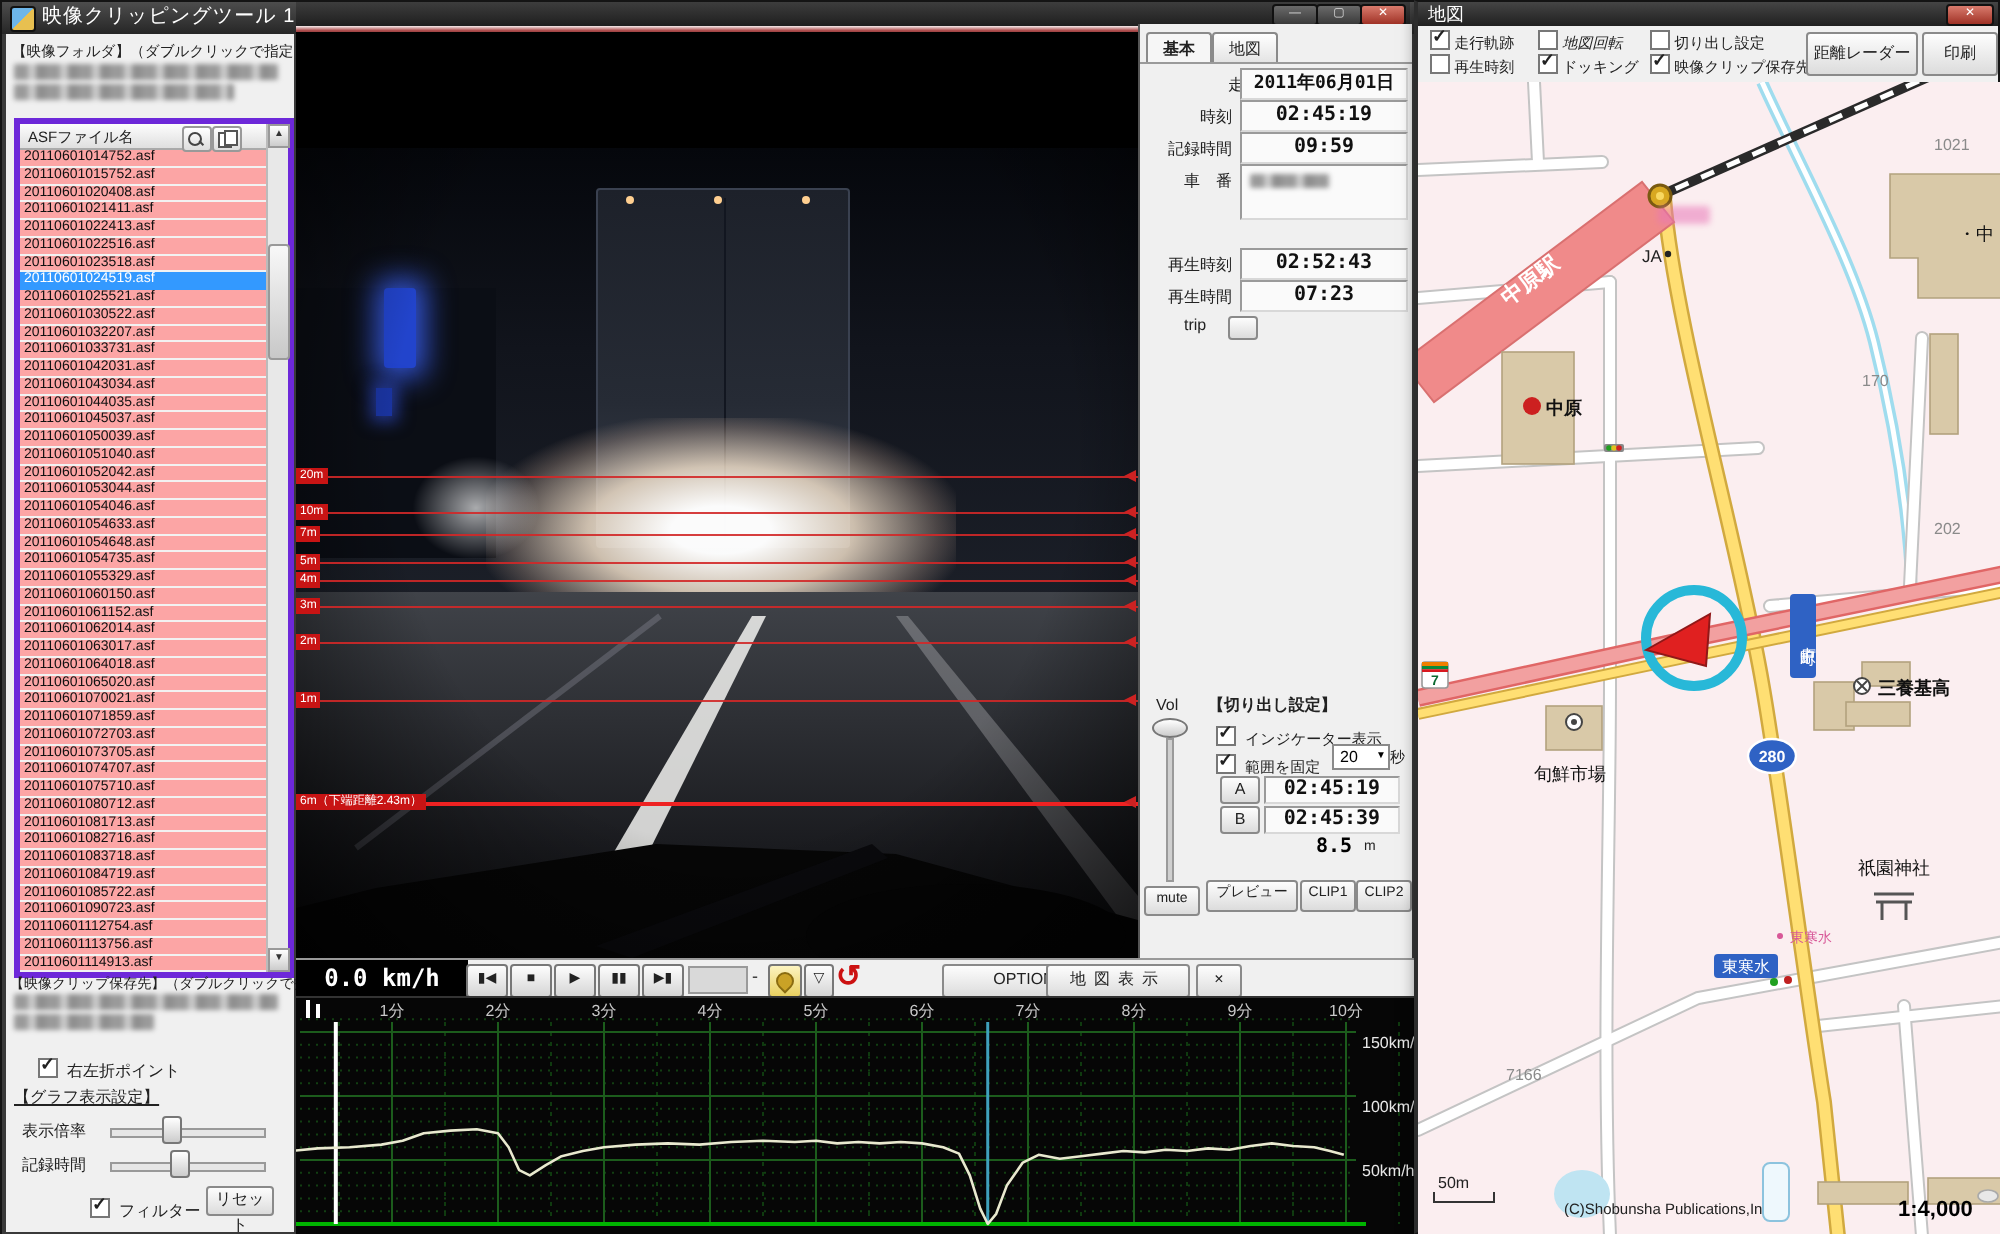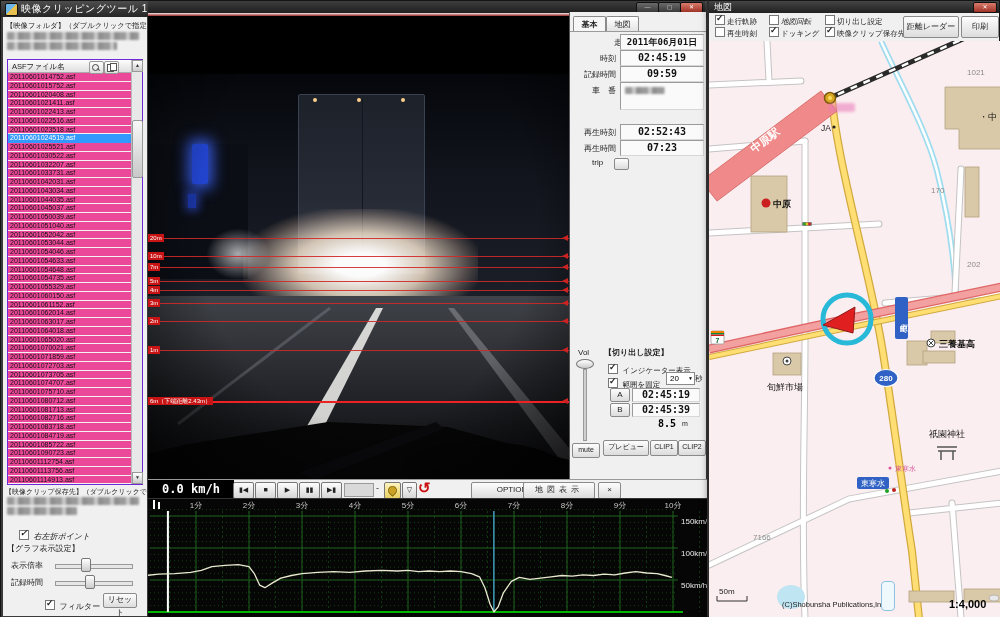--- a/index.html
+++ b/index.html
@@ -14,21 +14,21 @@
   .winbtn.close{background:linear-gradient(#d97b6d,#a03226);color:#fff;}
   
   .panel{background:#f0f0f0;}
   .btn{background:linear-gradient(#fdfdfd,#dcdcdc);border:1px solid #8a8a8a;border-radius:2px;font-size:8px;color:#222;text-align:center;position:absolute;line-height:1.6;}
   .chk{display:inline-block;width:8px;height:8px;background:#fff;border:1px solid #777;vertical-align:-1px;position:relative;}
   .chk.on::after{content:"\2713";position:absolute;left:0px;top:-3px;font-size:9px;color:#222;font-weight:bold;}
   .lbl{font-size:8px;color:#222;}
   .fldbox{position:absolute;background:#fafafa;border:1px solid #9a9a9a;border-right-color:#d8d8d8;border-bottom-color:#d8d8d8;font-family:"DejaVu Sans Mono",monospace;font-weight:bold;font-size:10px;color:#111;text-align:center;}
   .blurline{background:repeating-linear-gradient(90deg,#9a9a9a 0 7px,#c9c9c9 7px 11px,#8f8f8f 11px 16px);filter:blur(1.2px);border-radius:1px;}
   
-  #file-listbox{position:absolute;left:4px;top:42px;width:134px;height:424px;background:#ec4899;border:1px solid #6d28d9;}
+  #file-listbox{position:absolute;left:4px;top:42px;width:134px;height:424px;background:#fca5a5;border:3px solid #6d28d9;}
   #list-header{position:absolute;left:0;top:0;right:10px;height:13px;background:linear-gradient(#fdfdfd,#dfdfdf);border-bottom:1px solid #aaa;font-size:7.5px;line-height:13px;color:#222;padding-left:4px;box-sizing:border-box;}
   .hdr-btn{position:absolute;top:1px;width:13px;height:11px;background:linear-gradient(#fff,#ddd);border:1px solid #999;border-radius:2px;}
   .mag{position:absolute;left:2px;top:2px;width:5px;height:5px;border:1.4px solid #444;border-radius:50%;}
   .mag::after{content:"";position:absolute;left:4px;top:4px;width:3px;height:1.4px;background:#444;transform:rotate(45deg);}
   .copyic{position:absolute;left:2px;top:2px;width:5px;height:6px;border:1px solid #555;background:#fff;}
   .copyic::after{content:"";position:absolute;left:2px;top:-2px;width:5px;height:6px;border:1px solid #555;background:#fff;}
   #file-rows{position:absolute;left:0;top:13px;right:10px;bottom:0;overflow:hidden;}
   .frow{height:7.75px;line-height:7.9px;font-size:7px;color:#111;padding-left:2px;white-space:nowrap;border-bottom:1px solid #f2f2f2;font-family:"Liberation Sans",sans-serif;}
   .frow.sel{background:#3399ff;color:#fff;border-bottom-color:#3399ff;}
   .scrollbar{position:absolute;right:0;top:0;bottom:0;width:10px;background:#e8e8e8;border-left:1px solid #bbb;}
@@ -142,25 +142,25 @@
           <div class="sb-btn" style="top:0;">▲</div>
           <div class="sb-btn" style="bottom:0;">▼</div>
           <div class="sb-thumb" style="top:60px;height:56px;"></div>
         </div>
       </div>
 
       <div class="abs lbl" style="left:2px;top:470px;font-size:7px;white-space:nowrap;">【映像クリップ保存先】（ダブルクリックで指定）</div>
       <div class="abs blurline" style="left:4px;top:480px;width:132px;height:8px;"></div>
       <div class="abs blurline" style="left:4px;top:490px;width:70px;height:8px;"></div>
 
-      <div class="abs" style="left:16px;top:508px;font-style:italic;">
+      <div class="abs" style="left:16px;top:508px;">
         <span class="chk on"></span>
         <span class="lbl">右左折ポイント</span>
       </div>
-      <div class="abs lbl" style="left:4px;top:526px;">【グラフ表示設定】</div>
+      <div class="abs lbl" style="left:4px;top:526px;text-decoration:underline;">【グラフ表示設定】</div>
 
       <div class="abs lbl" style="left:8px;top:543px;">表示倍率</div>
       <div class="abs" style="left:52px;top:547px;width:76px;height:3px;background:#e6e6e6;border:1px solid #999;"></div>
       <div class="abs" style="left:78px;top:541px;width:8px;height:12px;background:linear-gradient(#fff,#ccc);border:1px solid #777;border-radius:2px;"></div>
 
       <div class="abs lbl" style="left:8px;top:560px;">記録時間</div>
       <div class="abs" style="left:52px;top:564px;width:76px;height:3px;background:#e6e6e6;border:1px solid #999;"></div>
       <div class="abs" style="left:82px;top:558px;width:8px;height:12px;background:linear-gradient(#fff,#ccc);border:1px solid #777;border-radius:2px;"></div>
 
       <div class="abs" style="left:42px;top:578px;">

